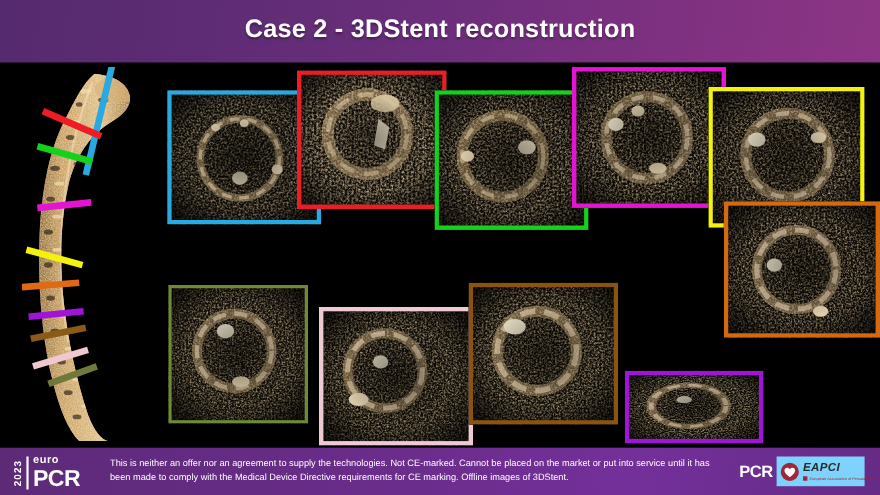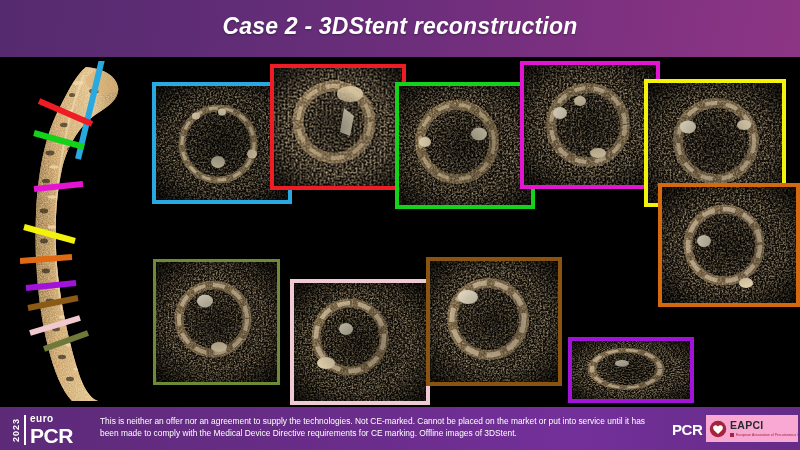--- a/index.html
+++ b/index.html
@@ -14,21 +14,20 @@
     width: 800px; height: 450px;
     background: #000;
     overflow: hidden;
   }
 
   
   #header {
     position: absolute; left: 0; top: 0;
     width: 800px; height: 57px;
     background: linear-gradient(100deg, #562a6e 0%, #5d2c74 22%, #6d2e7c 52%, #7e3180 76%, #8d3585 100%);
-    font-style: italic;
   }
   #header-title {
     position: absolute;
     left: 0; right: 0; top: 13px;
     text-align: center;
     color: #ffffff;
     font-size: 23px;
     font-weight: bold;
     letter-spacing: 0.2px;
     text-shadow: 0 1px 2px rgba(0,0,0,0.35);
@@ -107,24 +106,25 @@
     line-height: 11.5px;
     text-align: left;
   }
   #logo-pcr-right {
     position: absolute; left: 672px; top: 14px;
     color: #ffffff; font-size: 15px; font-weight: bold;
     letter-spacing: -0.4px;
   }
   #logo-eapci {
     position: absolute; left: 706px; top: 415px;
-    width: 92px; height: 27px;
-    background: #f9a8d4;
+    width: 80px; height: 27px;
+    background: #7dd3fc;
     display: flex; align-items: center;
     padding: 2px 3px;
+    font-style: italic;
   }
   #eapci-heart { width: 18px; height: 18px; flex: 0 0 18px; }
   #eapci-text { margin-left: 3px; line-height: 1; }
   #eapci-name {
     display: block; color: #2a2a2a;
     font-size: 10.5px; font-weight: bold; letter-spacing: 0.3px;
   }
   #eapci-sub {
     display: block; color: #9b2233;
     font-size: 3.4px; letter-spacing: 0.05px; margin-top: 1.5px;

